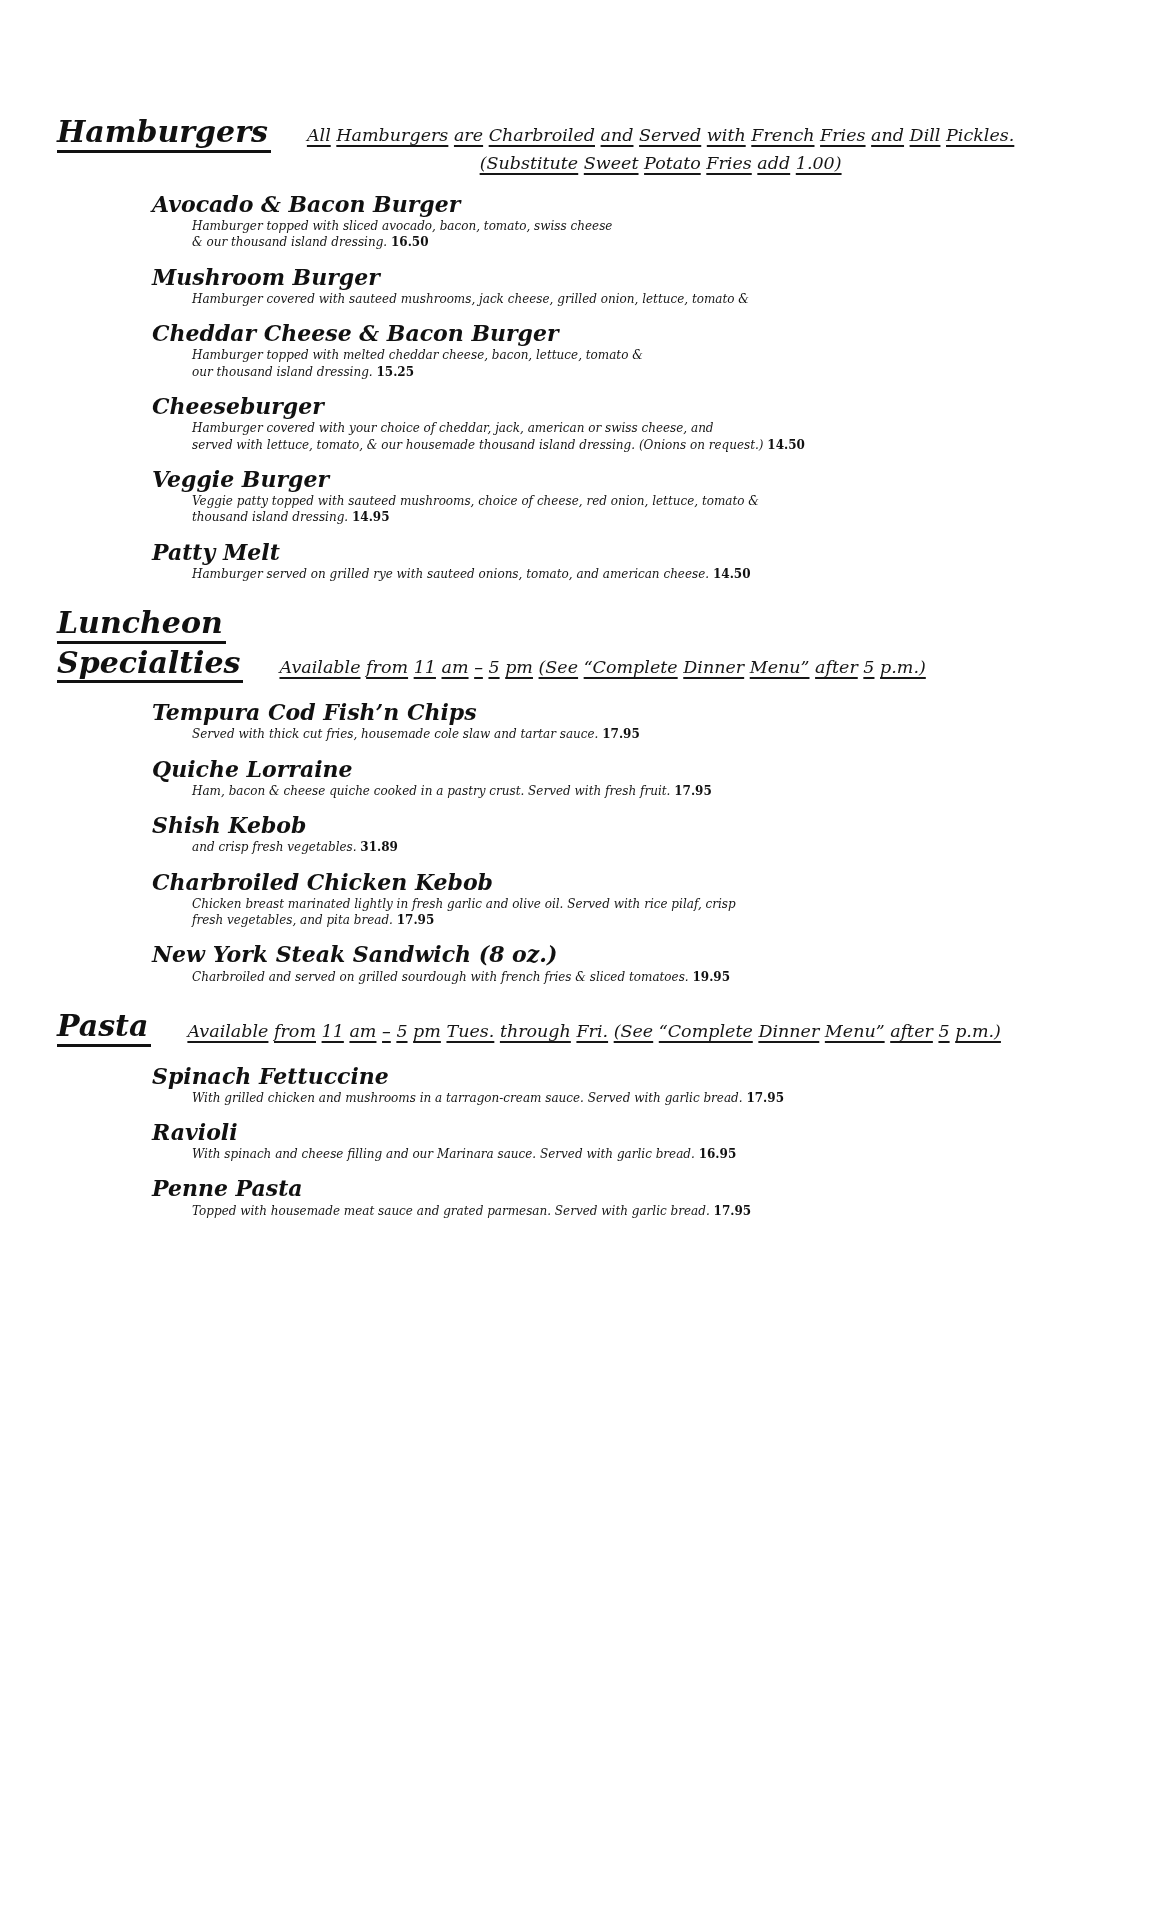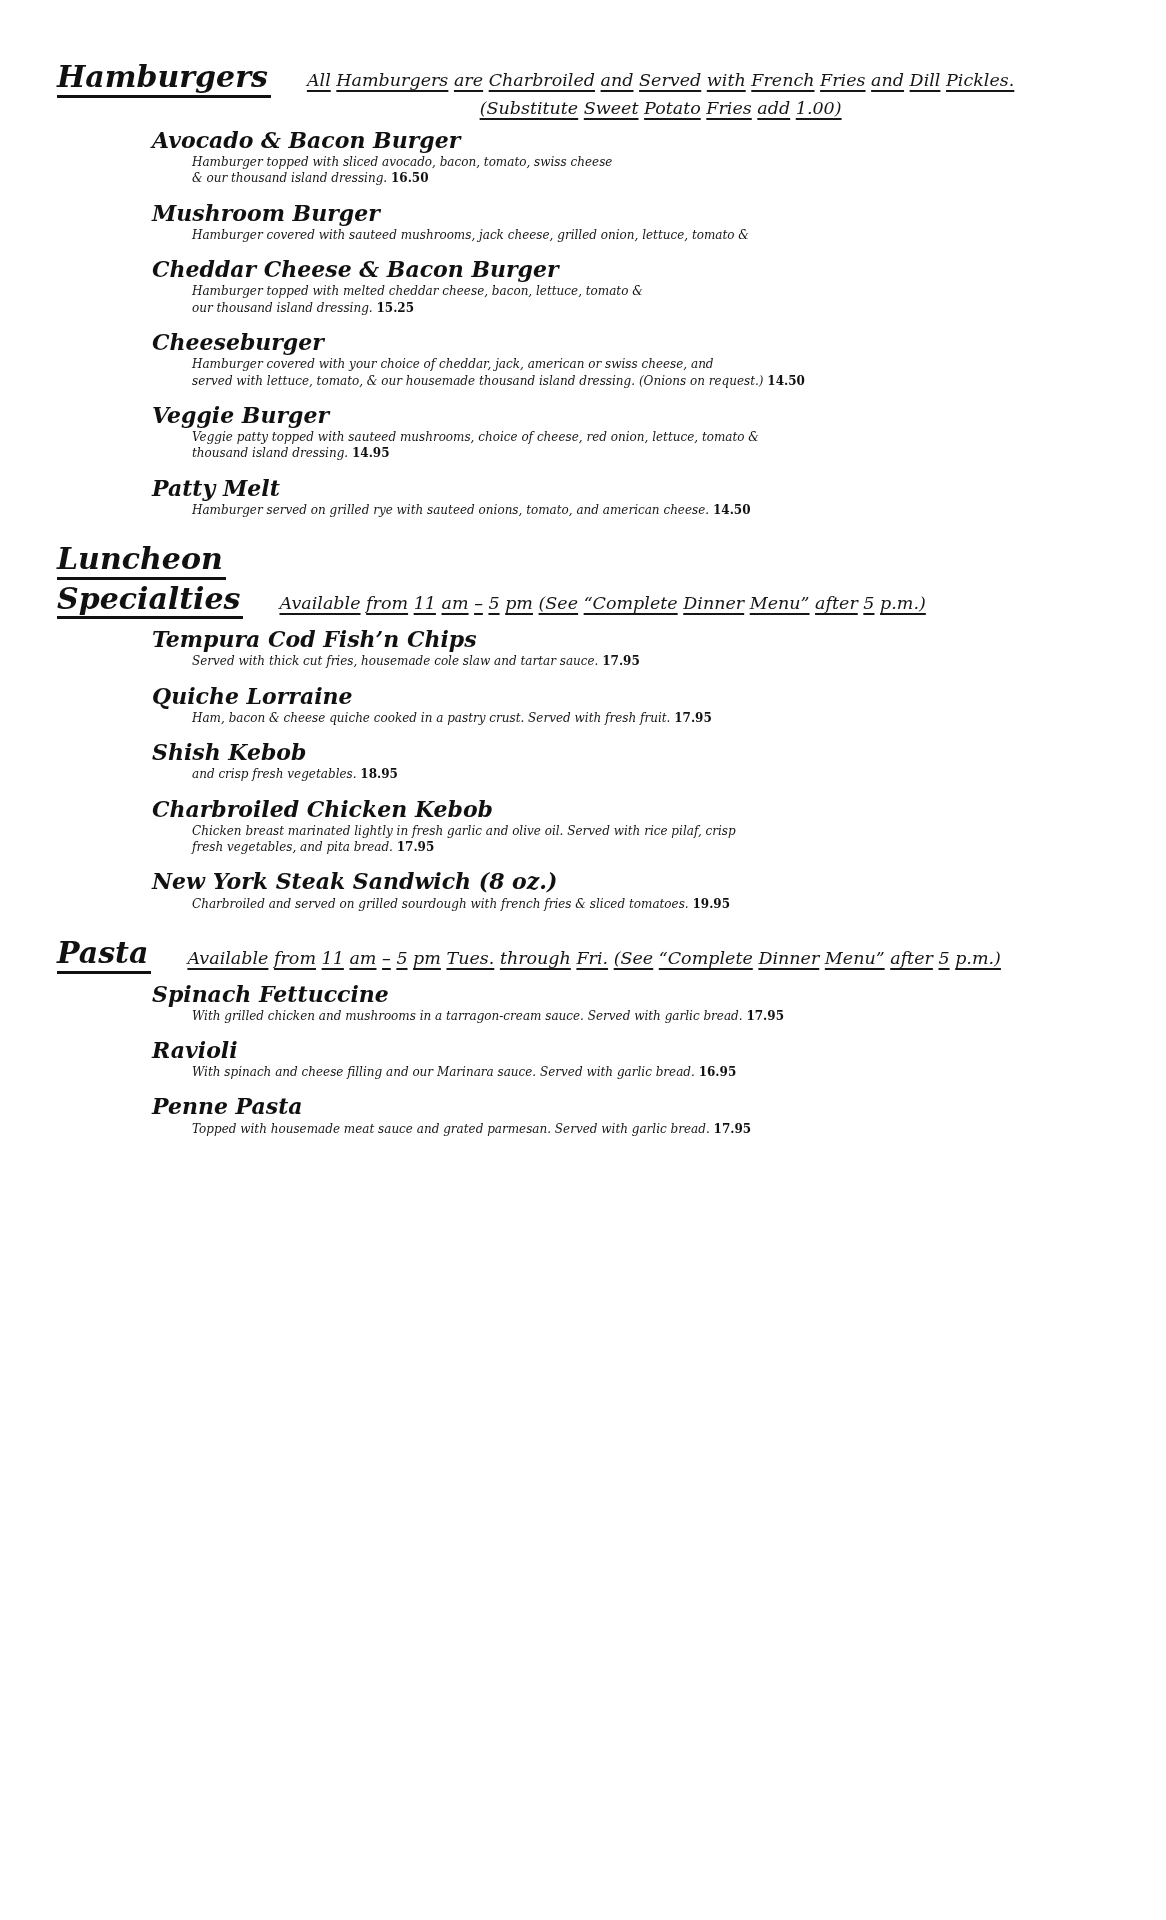--- a/index.html
+++ b/index.html
@@ -9,21 +9,21 @@
   }
   body {
     width: 1166px;
     height: 1920px;
     overflow: hidden;
     color: #1a1a1a;
     font-family: "DejaVu Serif", serif;
     -webkit-font-smoothing: antialiased;
   }
   .menu {
-    padding: 60px 36px 0 57px;
+    padding: 115px 36px 0 57px;
     box-sizing: border-box;
   }
   .menu-section { margin-bottom: 24px; }
 
   .section-header {
     display: flex;
     gap: 36px;
   }
   .section-title {
     font-size: 30px;
@@ -56,21 +56,21 @@
 
   .section-hamburgers .section-header { align-items: flex-start; }
   .section-hamburgers .section-note { padding-top: 6px; }
   .section-luncheon-specialties .section-header { align-items: flex-end; }
   .section-luncheon-specialties .section-note { padding-bottom: 4px; }
   .section-pasta .section-header { align-items: flex-end; }
   .section-pasta .section-note { padding-bottom: 4px; }
 
   .section-items {
     margin-left: 95px;
-    margin-top: 4px;
+    margin-top: 13px;
   }
   .menu-item { margin-bottom: 12px; }
   .item-name {
     font-size: 22px;
     font-weight: bold;
     font-style: italic;
     line-height: 1.28;
     color: #111;
     white-space: nowrap;
   }
@@ -173,21 +173,21 @@
   <div class="menu-item">
     <div class="item-name">Quiche Lorraine</div>
     <div class="item-description">
             <div class="desc-line">Ham, bacon &amp; cheese quiche cooked in a pastry crust. Served with fresh fruit. <span class="price">17.95</span></div>
           </div>
   </div>
 
   <div class="menu-item">
     <div class="item-name">Shish Kebob</div>
     <div class="item-description">
-            <div class="desc-line">and crisp fresh vegetables. <span class="price">18.95</span></div>
+            <div class="desc-line">and crisp fresh vegetables. <span class="price">31.89</span></div>
           </div>
   </div>
 
   <div class="menu-item">
     <div class="item-name">Charbroiled Chicken Kebob</div>
     <div class="item-description">
             <div class="desc-line">Chicken breast marinated lightly in fresh garlic and olive oil. Served with rice pilaf, crisp </div>
             <div class="desc-line">fresh vegetables, and pita bread. <span class="price">17.95</span></div>
           </div>
   </div>

